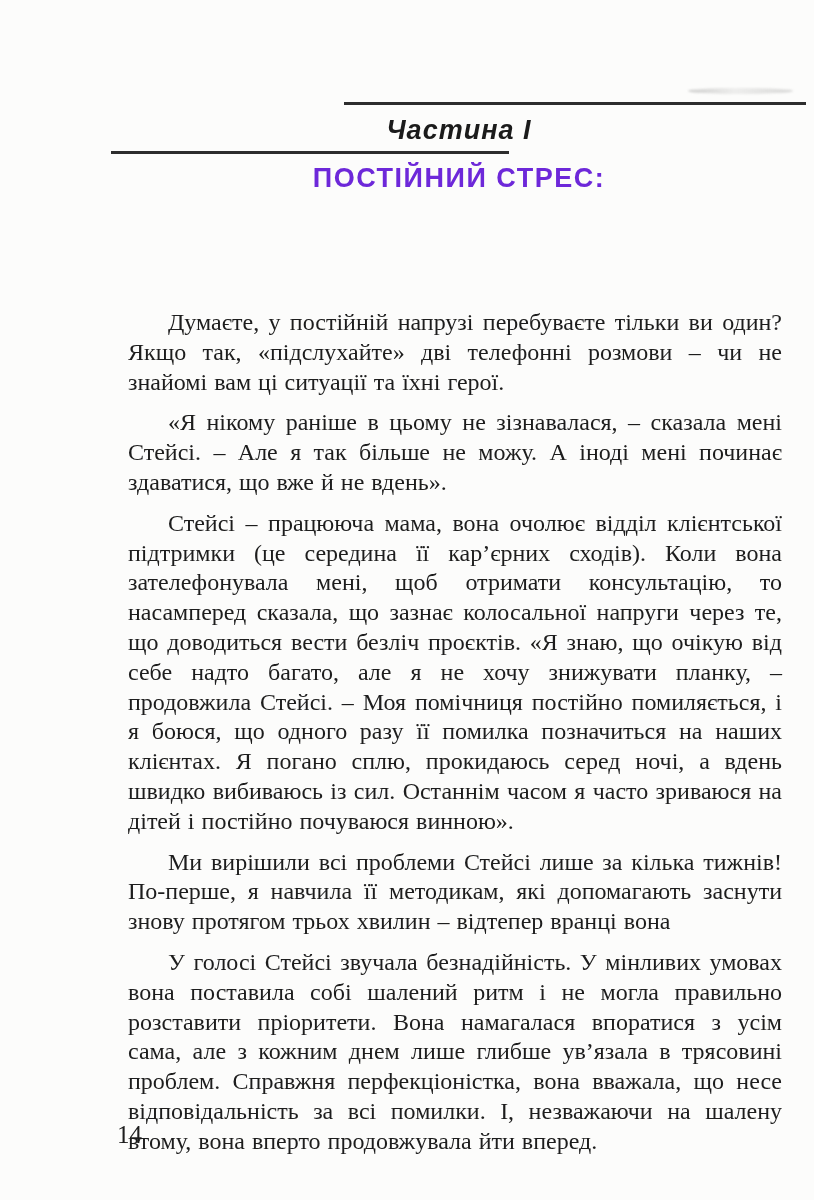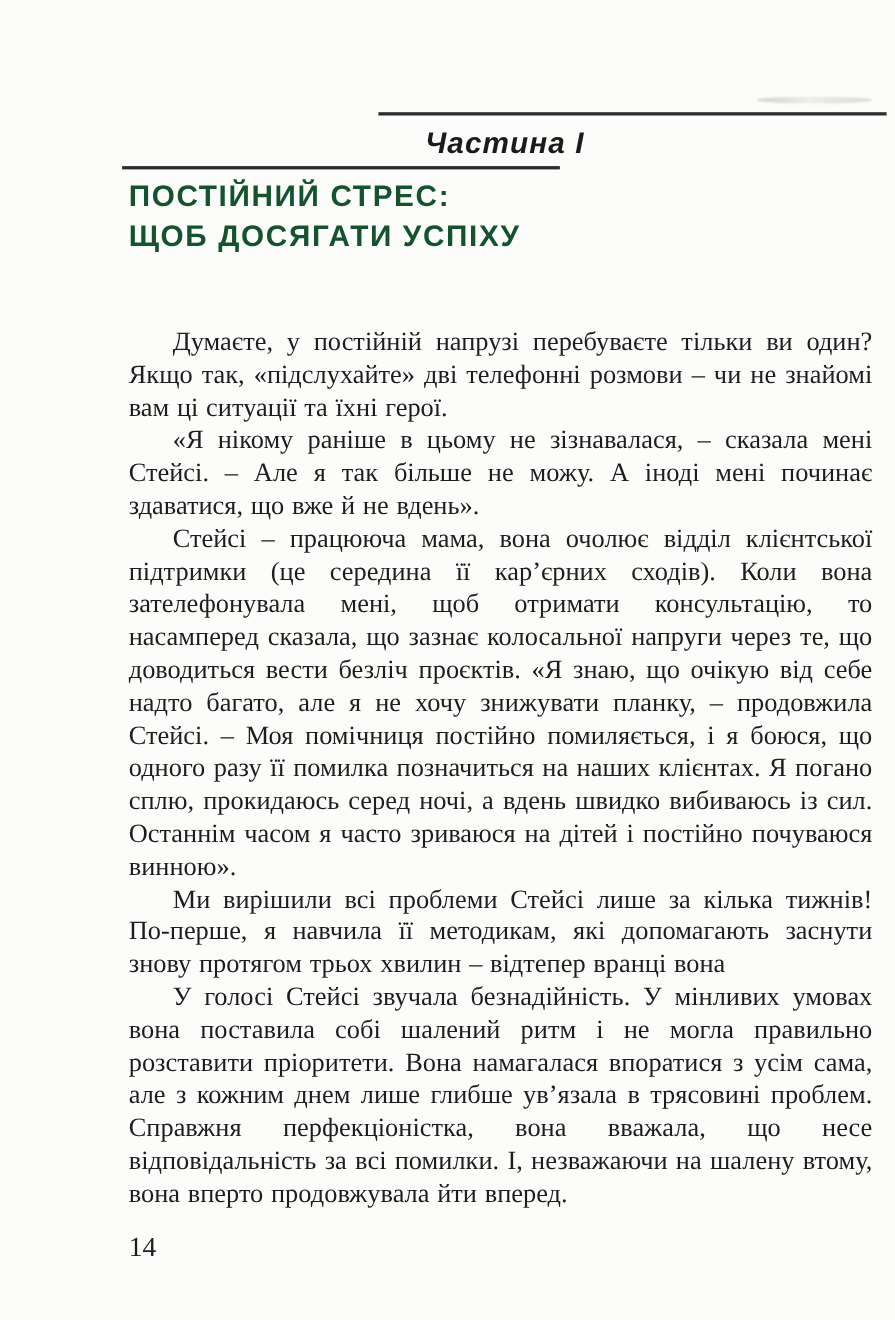--- a/index.html
+++ b/index.html
@@ -37,39 +37,39 @@
     font-style: italic;
     font-weight: 700;
     font-size: 27px;
     letter-spacing: 1px;
     color: #1b1b1b;
   }
   .chapter-title {
     position: absolute;
     top: 160px; left: 117px; width: 684px;
     margin: 0;
-    text-align: left;
+    text-align: center;
     font-family: "Liberation Sans", sans-serif;
     font-weight: 700;
     font-size: 27px;
     line-height: 36.5px;
     letter-spacing: 1.5px;
-    color: #14532d;
+    color: #6d28d9;
   }
   .chapter-title span { display: block; }
   .body-text {
     position: absolute;
     top: 297px; left: 117px; width: 676px;
     font-size: 24px;
     line-height: 29.8px;
     text-align: justify;
     color: #1d1d1d;
   }
   .body-text p {
-    margin: 0;
+    margin: 11px;
     text-indent: 40px;
     word-spacing: 1px;
   }
   .page-number {
     position: absolute;
     top: 1121px; left: 117px; width: 676px;
     font-size: 25px;
     color: #1d1d1d;
   }
 </style>
@@ -81,21 +81,20 @@
   <div class="smudge"></div>
 
   <div class="rule rule-top"></div>
 
   <div class="part-label">Частина I</div>
 
   <div class="rule rule-bottom"></div>
 
   <h1 class="chapter-title">
     <span>ПОСТІЙНИЙ СТРЕС:</span>
-    <span>ЩОБ ДОСЯГАТИ УСПІХУ</span>
   </h1>
 
   <div class="body-text">
     <p>Думаєте, у постійній напрузі перебуваєте тільки ви один? Якщо так, «підслухайте» дві телефонні розмови – чи не знайомі вам ці ситуації та їхні герої.</p>
     <p>«Я нікому раніше в цьому не зізнавалася, – сказала мені Стейсі. – Але я так більше не можу. А іноді мені починає здаватися, що вже й не вдень».</p>
     <p>Стейсі – працююча мама, вона очолює відділ клієнтської підтримки (це середина її кар’єрних сходів). Коли вона зателефонувала мені, щоб отримати консультацію, то насамперед сказала, що зазнає колосальної напруги через те, що доводиться вести безліч проєктів. «Я знаю, що очікую від себе надто багато, але я не хочу знижувати планку, – продовжила Стейсі. – Моя помічниця постійно помиляється, і я боюся, що одного разу її помилка позначиться на наших клієнтах. Я погано сплю, прокидаюсь серед ночі, а вдень швидко вибиваюсь із сил. Останнім часом я часто зриваюся на дітей і постійно почуваюся винною».</p>
     <p>Ми вирішили всі проблеми Стейсі лише за кілька тижнів! По-перше, я навчила її методикам, які допомагають заснути знову протягом трьох хвилин – відтепер вранці вона</p>
     <p>У голосі Стейсі звучала безнадійність. У мінливих умовах вона поставила собі шалений ритм і не могла правильно розставити пріоритети. Вона намагалася впоратися з усім сама, але з кожним днем лише глибше ув’язала в трясовині проблем. Справжня перфекціоністка, вона вважала, що несе відповідальність за всі помилки. І, незважаючи на шалену втому, вона вперто продовжувала йти вперед.</p>
   </div>
 

